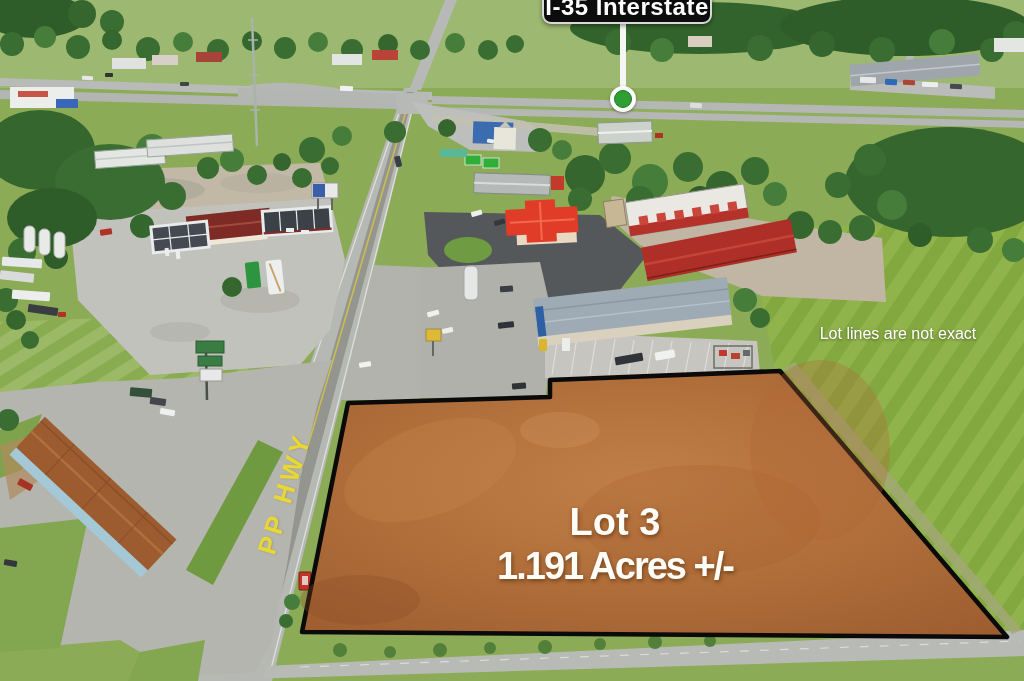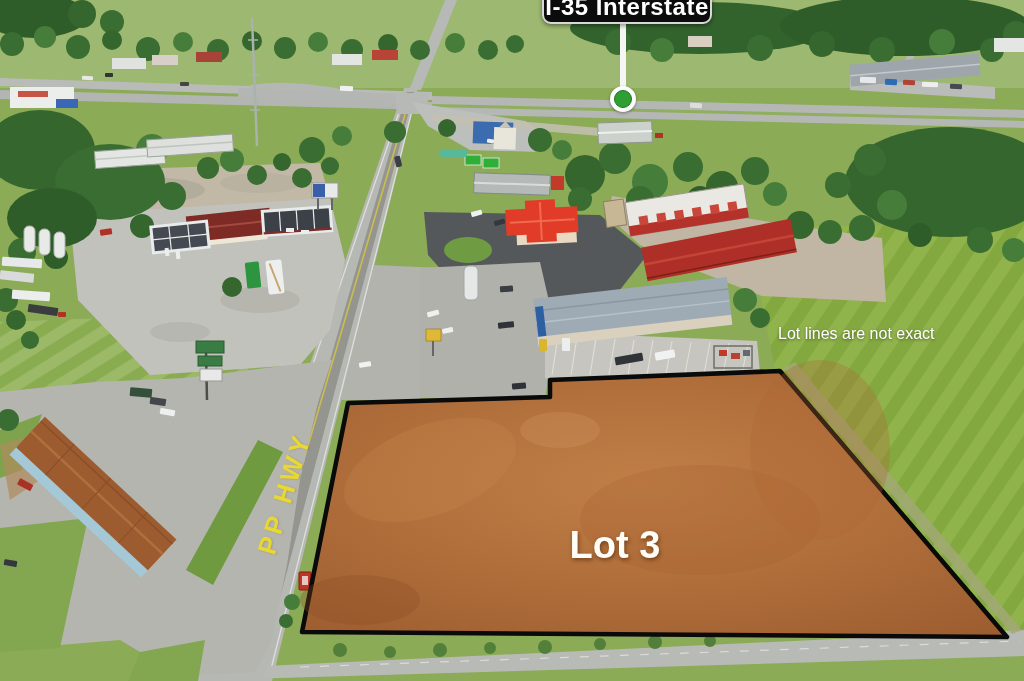--- a/index.html
+++ b/index.html
@@ -16,25 +16,25 @@
     background:#f6f6f4;z-index:5;}
   .callout-pin{position:absolute;left:610px;top:86px;width:26px;height:26px;
     background:#fdfdfd;border-radius:50%;box-shadow:0 1px 3px rgba(0,0,0,.35);z-index:5;}
   .callout-pin .dot{position:absolute;left:4px;top:4px;width:16px;height:16px;
     border-radius:50%;background:#2f9e33;border:1px solid #1c7a22;}
 
   .pp-label{position:absolute;left:224px;top:481px;width:120px;text-align:center;
     transform:rotate(-73deg);color:#e9d832;font-size:26px;font-weight:bold;
     letter-spacing:4px;z-index:4;text-shadow:0 1px 2px rgba(80,80,20,.25);white-space:nowrap;}
 
-  .disclaimer{position:absolute;left:778px;top:324px;width:240px;text-align:left;
+  .disclaimer{position:absolute;left:778px;top:324px;width:240px;text-align:center;
     color:#ffffff;font-size:16px;line-height:19px;z-index:4;
     text-shadow:0 1px 3px rgba(0,0,0,.45);}
 
-  .lot-label{position:absolute;left:450px;top:524px;width:330px;text-align:center;
+  .lot-label{position:absolute;left:450px;top:501px;width:330px;text-align:center;
     color:#fffdf8;font-weight:bold;z-index:4;
     text-shadow:1px 2px 4px rgba(70,35,5,.6);}
   .lot-label .line1{font-size:38px;line-height:42px;}
   .lot-label .line2{font-size:38px;line-height:46px;letter-spacing:-2px;white-space:nowrap;}
 </style>
 </head>
 <body>
 
 <div class="photo">
 <svg width="1024" height="681" viewBox="0 0 1024 681">
@@ -431,14 +431,15 @@
   </div>
 
   <div class="pp-label">PP HWY</div>
 
   <div class="disclaimer">
     <div>Lot lines are not exact</div>
   </div>
 
   <div class="lot-label">
     <div class="line1">Lot 3</div>
+    <div class="line2">1.191 Acres +/-</div>
   </div>
 </div>
 
 </body></html>

